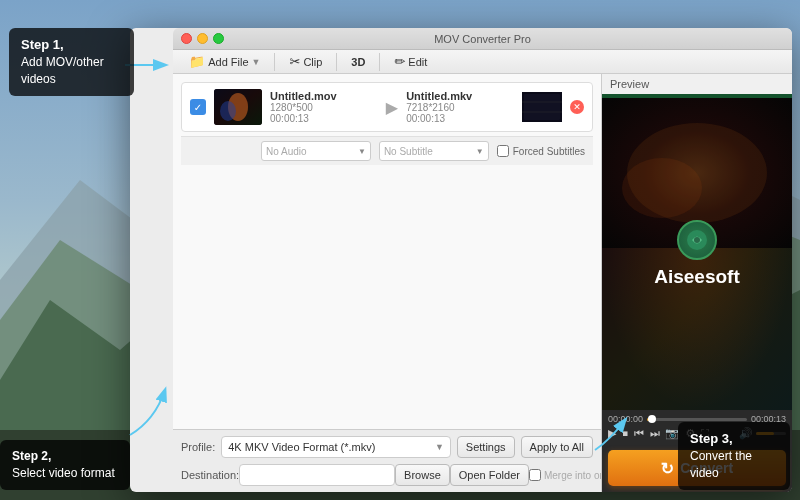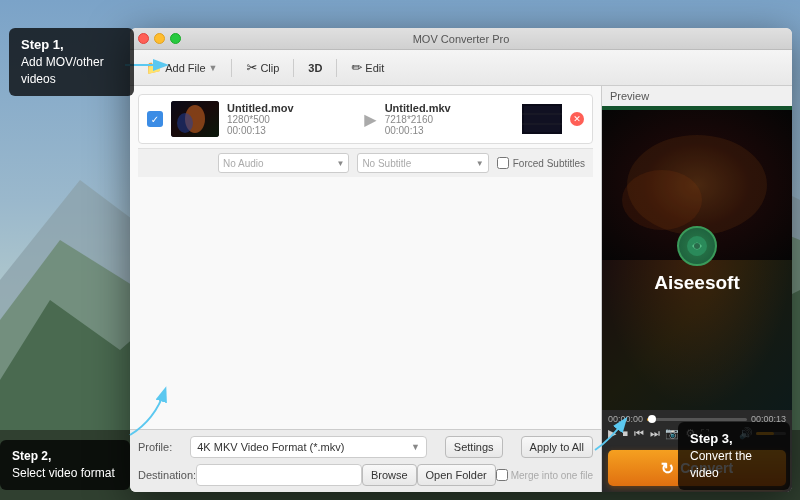--- a/index.html
+++ b/index.html
@@ -29,20 +29,21 @@
       left: 130px;
       right: 8px;
       bottom: 8px;
       background: #ececec;
       border-radius: 6px;
       box-shadow: 0 10px 40px rgba(0,0,0,0.5);
       z-index: 10;
       display: flex;
       flex-direction: column;
       overflow: hidden;
+      padding-left: 43px;
     }
 
     
     .title-bar {
       height: 22px;
       background: linear-gradient(180deg, #e0e0e0 0%, #d0d0d0 100%);
       border-bottom: 1px solid #bbb;
       display: flex;
       align-items: center;
       padding: 0 8px;
@@ -70,21 +71,21 @@
       position: absolute;
       left: 50%;
       transform: translateX(-50%);
       font-size: 11px;
       color: #555;
       font-weight: 500;
     }
 
     
     .toolbar {
-      height: 36px;
+      height: 24px;
       background: linear-gradient(180deg, #f5f5f5 0%, #e8e8e8 100%);
       border-bottom: 1px solid #ccc;
       display: flex;
       align-items: center;
       padding: 0 8px;
       gap: 4px;
       flex-shrink: 0;
     }
 
     .toolbar-btn {
@@ -256,21 +257,21 @@
       border-top: 1px solid #ccc;
       display: flex;
       flex-direction: column;
       gap: 6px;
       flex-shrink: 0;
     }
 
     .profile-row {
       display: flex;
       align-items: center;
-      gap: 18px;
+      gap: 6px;
     }
 
     .profile-label {
       font-size: 11px;
       color: #555;
       white-space: nowrap;
     }
 
     .profile-dropdown {
       flex: 1;

